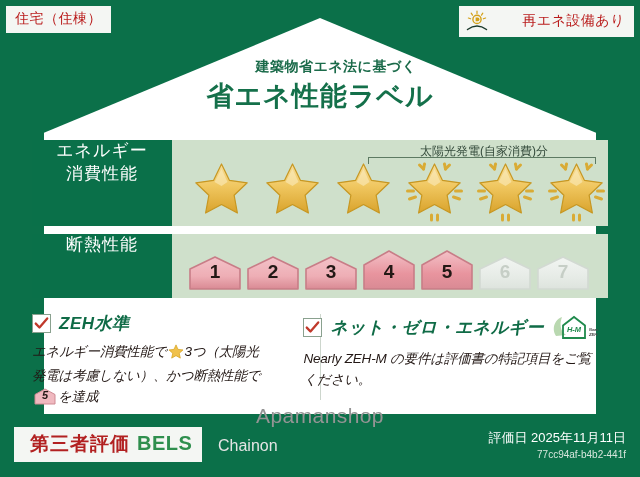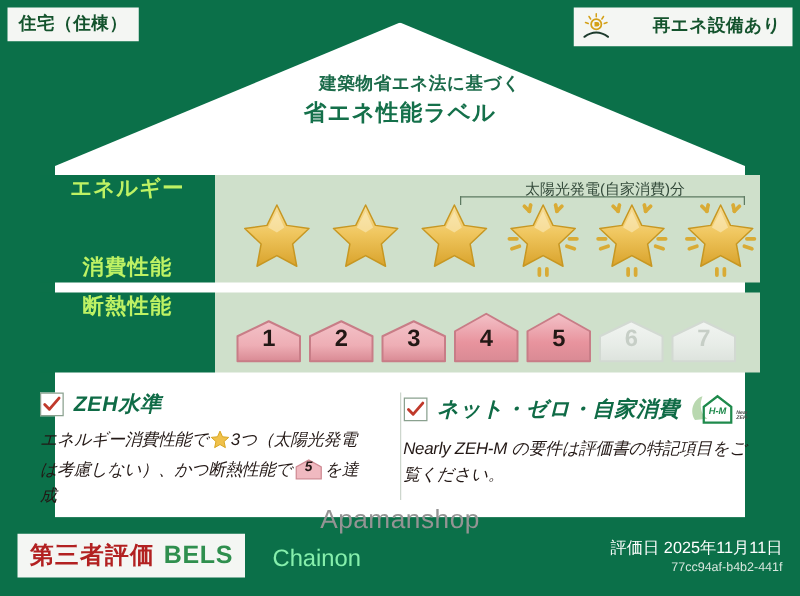--- a/index.html
+++ b/index.html
@@ -24,54 +24,54 @@
   
   .corner-tag {
     position: absolute; top: 6px;
     background: #f4f6f3;
     display: flex; align-items: center; gap: 5px;
     padding: 4px 9px 5px 9px;
   }
   #tag-left  { left: 6px; }
   #tag-right { right: 6px; padding-left: 6px; gap: 33px; }
   .corner-tag .txt {
-    font-size: 14px; font-weight: bold; color: #14532d;
+    font-size: 14px; font-weight: normal; color: #b91c1c;
     letter-spacing: .5px; white-space: nowrap;
   }
   #sun-icon { width: 24px; height: 22px; flex: none; }
 
   
   #title-sub {
     position: absolute; left: 0; right: 0; top: 58px;
     text-align: center;
     font-size: 14px; font-weight: bold; color: #1b6b4a;
     letter-spacing: .5px;
     margin-left: 32px;
   }
   #title-main {
     position: absolute; left: 0; right: 0; top: 78px;
     text-align: center;
-    font-size: 18px; font-weight: bold; color: #14704a;
+    font-size: 27px; font-weight: bold; color: #14704a;
     letter-spacing: 1px;
   }
 
   
   .perf-row {
     position: absolute; left: 32px; right: 32px;
     display: flex; align-items: stretch;
   }
   #row-energy { top: 140px; height: 86px; }
   #row-insul  { top: 234px; height: 64px; }
 
   .perf-key {
     width: 140px; flex: none;
     background: #0a7049;
-    color: #bef264; font-weight: bold;
+    color: #ffffff; font-weight: normal;
     display: flex; flex-direction: column;
-    align-items: center; justify-content: space-between;
+    align-items: center; justify-content: flex-start;
     font-size: 17px; line-height: 1.35; letter-spacing: 1px;
   }
   .perf-val {
     flex: 1; background: #cfe0cb;
     position: relative;
     display: flex; align-items: center;
   }
 
   
   #solar-note {
@@ -155,28 +155,28 @@
     position: absolute; left: 0; right: 0; top: 404px;
     text-align: center;
     font-size: 21px; color: #949494; letter-spacing: .4px;
     pointer-events: none;
   }
 
   
   #footer { position: absolute; left: 0; right: 0; bottom: 0; height: 58px; }
   #bels-box {
     position: absolute; left: 14px; top: 8px;
-    background: #f4f6f3; padding: 4px 10px 5px 10px;
+    background: #f4f6f3; padding: 4px 10px 5px 16px;
     display: flex; align-items: baseline; gap: 7px;
   }
   #bels-jp { font-size: 19px; font-weight: bold; color: #b22121; letter-spacing: 1px; }
   #bels-en { font-size: 20px; font-weight: bold; color: #2f8f4e; letter-spacing: .5px; }
   #chainon {
     position: absolute; left: 218px; top: 18px;
-    font-size: 19px; color: #86efac;
+    font-size: 16px; color: #e5e5e5;
   }
   #eval-date {
     position: absolute; right: 14px; top: 10px;
     font-size: 13px; color: #ffffff; white-space: nowrap;
   }
   #eval-id {
     position: absolute; right: 14px; top: 30px;
     font-size: 10px; color: #d7e6dd; white-space: nowrap; margin-left: 40px;
   }
 </style>
@@ -464,21 +464,21 @@
       </div>
     </div>
 
     <div class="panel">
       <div class="panel-head">
         <span class="check-box">
           <svg viewBox="0 0 17 17" width="15" height="15">
             <path d="M2 8.6 L6.2 13 L15 2.8" fill="none" stroke="#c0392b" stroke-width="2.6" stroke-linecap="round" stroke-linejoin="round"></path>
           </svg>
         </span>
-        <span class="panel-title">ネット・ゼロ・自家消費</span>
+        <span class="panel-title">ネット・ゼロ・エネルギー</span>
         <span id="zeh-logo">
           <svg viewBox="0 0 46 30" width="46" height="30">
             <path d="M4 24 C-1 17 3 7 10 5 C7 13 9 20 14 23 Z" fill="#b9d8b0"></path>
             <path d="M11 26 V13.5 L22 5 L33 13.5 V26 Z" fill="none" stroke="#1f8a4c" stroke-width="1.8"></path>
             <text x="22" y="19.5" font-family="'Liberation Sans',sans-serif" font-size="7.5" font-weight="bold" fill="#1f8a4c" text-anchor="middle">H-M</text>
             <text x="37" y="19" font-family="'Liberation Sans',sans-serif" font-size="4.2" font-weight="bold" fill="#4a4a4a">Nearly</text>
             <text x="37" y="23.6" font-family="'Liberation Sans',sans-serif" font-size="4.2" font-weight="bold" fill="#4a4a4a">ZEH-M</text>
           </svg>
         </span>
       </div>

